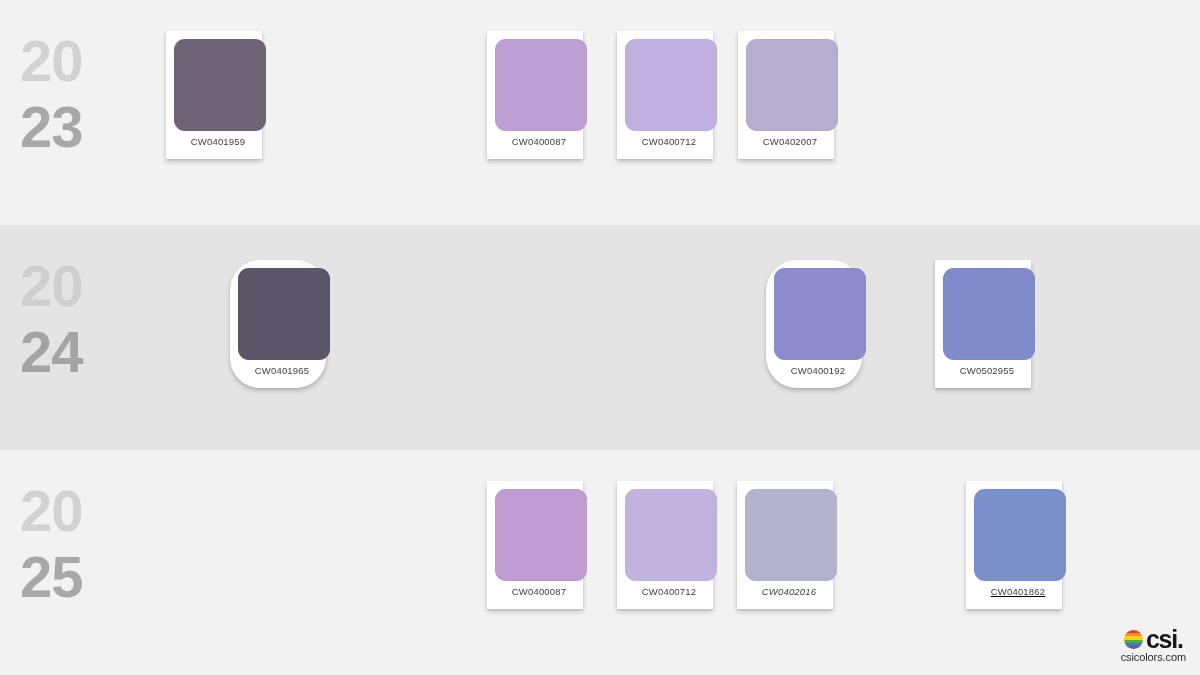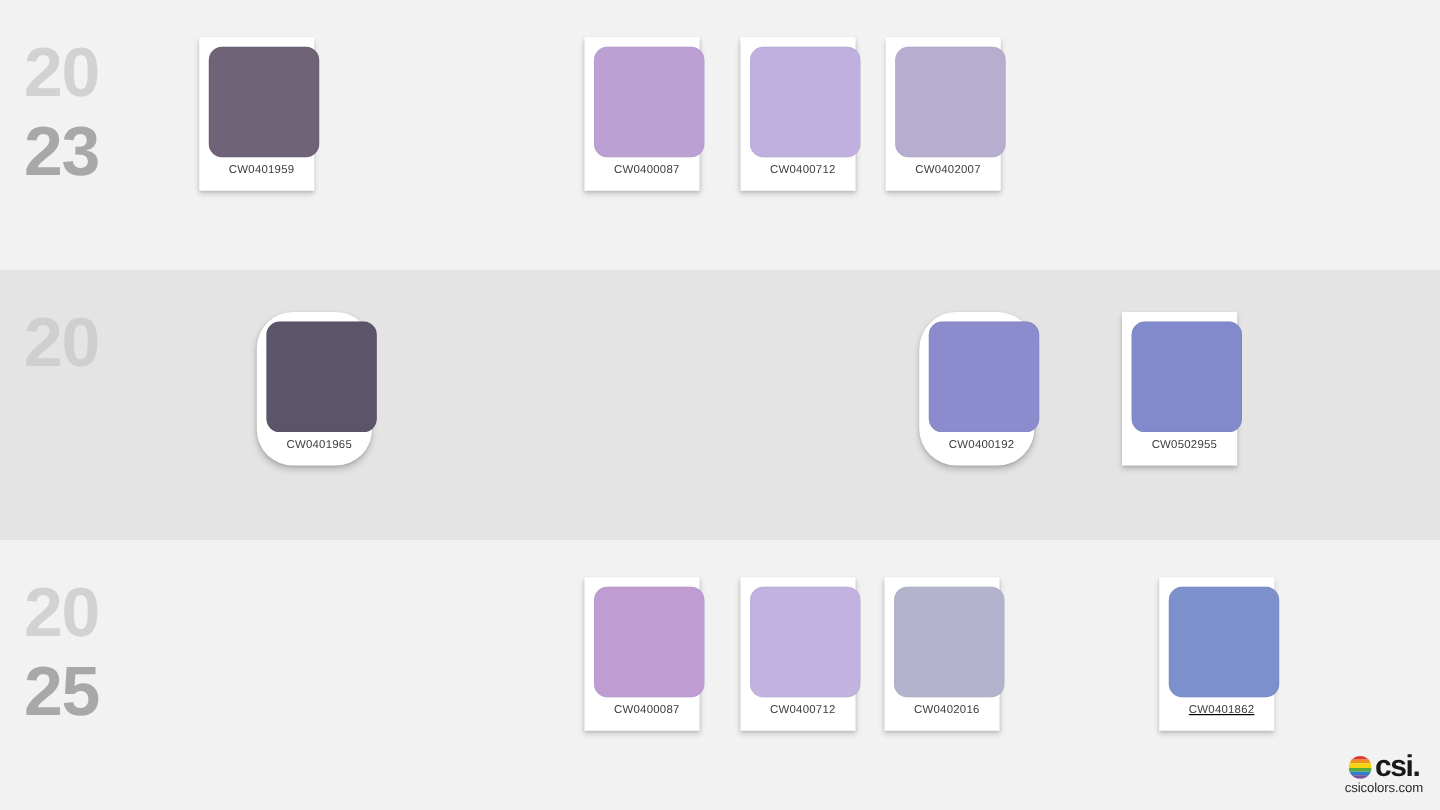--- a/index.html
+++ b/index.html
@@ -194,22 +194,23 @@
         <div class="code">CW0400712</div>
       </div>
       <div class="card" style="left: 738px; top: 31px;">
         <div class="chip" style="background: rgb(183, 174, 207);"></div>
         <div class="code">CW0402007</div>
       </div>
     </div>
     <div class="row row-1" style="background: rgb(228, 228, 228);">
       <div class="year">
         <span class="y-top">20</span>
-      </div>
-      <div class="card" style="left: 214px; top: 35px; border-radius: 30px;">
+        <span class="y-bot">24</span>
+      </div>
+      <div class="card" style="left: 230px; top: 35px; border-radius: 30px;">
         <div class="chip" style="background: rgb(92, 84, 104);"></div>
         <div class="code">CW0401965</div>
       </div>
       <div class="card" style="left: 766px; top: 35px; border-radius: 31px;">
         <div class="chip" style="background: rgb(139, 139, 206);"></div>
         <div class="code">CW0400192</div>
       </div>
       <div class="card" style="left: 935px; top: 35px;">
         <div class="chip" style="background: rgb(129, 139, 203);"></div>
         <div class="code">CW0502955</div>
@@ -221,21 +222,21 @@
         <span class="y-bot">25</span>
       </div>
       <div class="card" style="left: 487px; top: 31px;">
         <div class="chip" style="background: rgb(191, 157, 210);"></div>
         <div class="code">CW0400087</div>
       </div>
       <div class="card" style="left: 617px; top: 31px;">
         <div class="chip" style="background: rgb(194, 178, 224);"></div>
         <div class="code">CW0400712</div>
       </div>
-      <div class="card" style="left: 737px; top: 31px;">
+      <div class="card" style="left: 737px; top: 31px; font-style: italic;">
         <div class="chip" style="background: rgb(179, 179, 205);"></div>
         <div class="code">CW0402016</div>
       </div>
       <div class="card" style="left: 966px; top: 31px; text-decoration: underline;">
         <div class="chip" style="background: rgb(124, 144, 204);"></div>
         <div class="code">CW0401862</div>
       </div>
     </div>
   </div>
 

